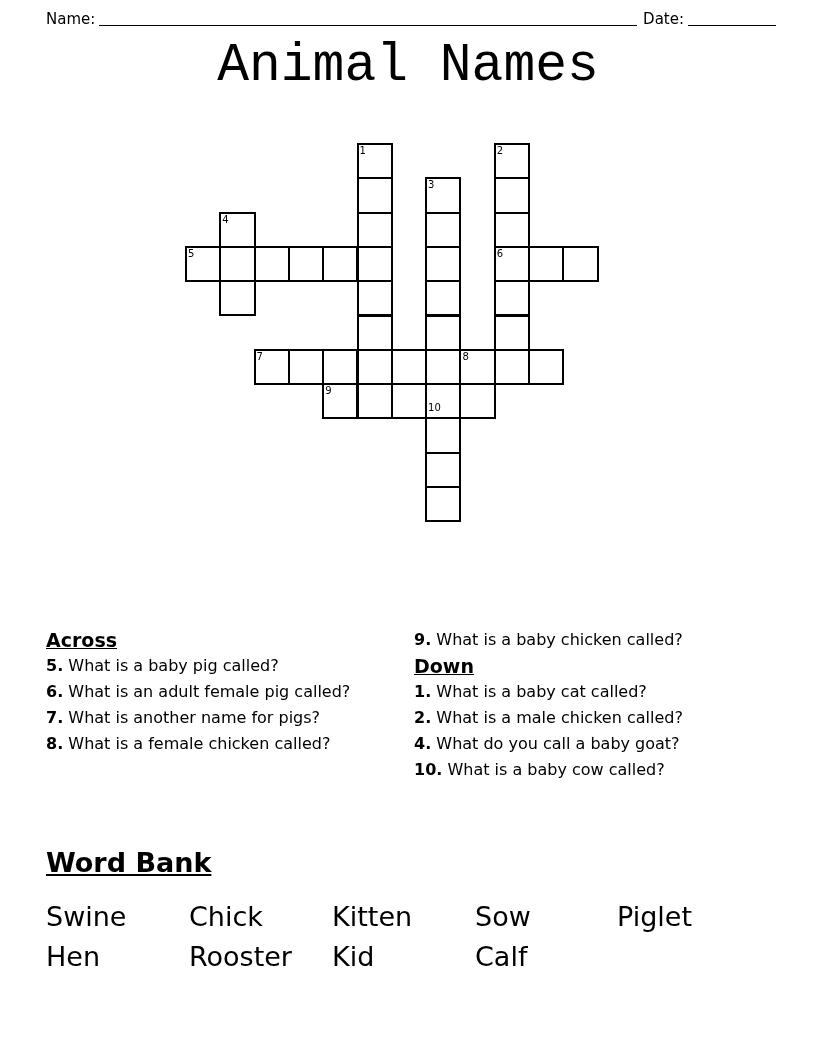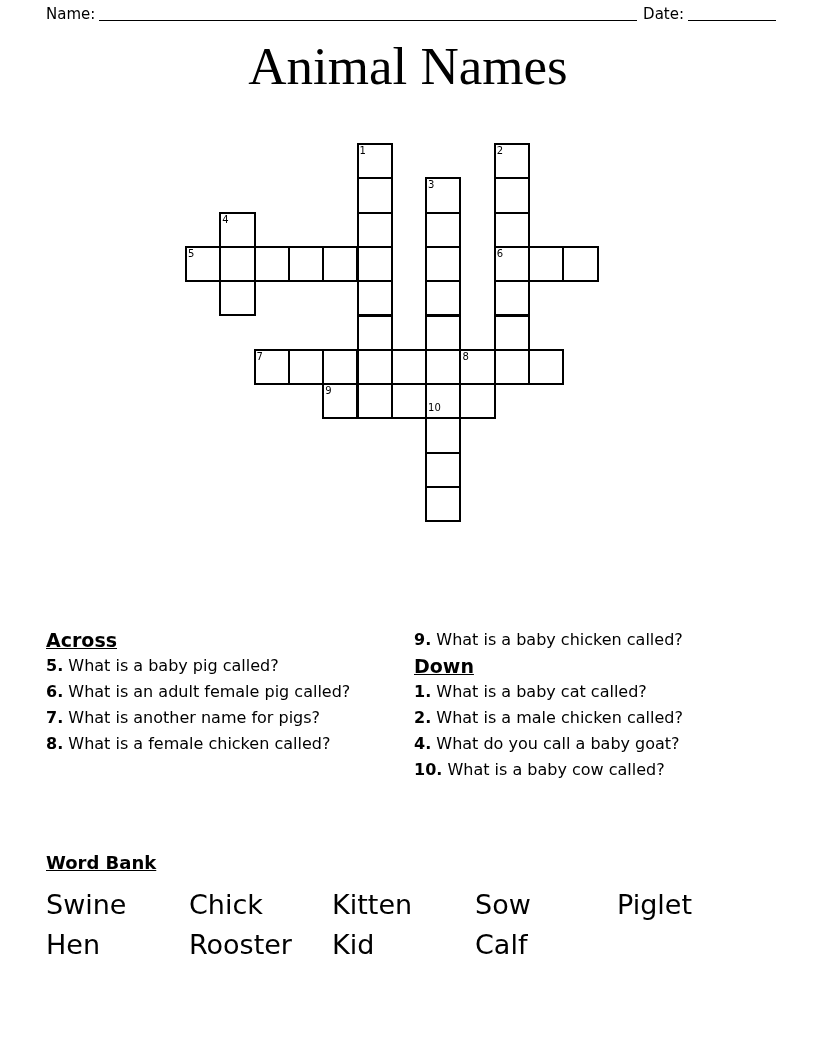--- a/index.html
+++ b/index.html
@@ -17,21 +17,21 @@
     overflow: hidden;
   }
 
   
   .header {
     position: absolute;
     left: 0; top: 0;
     width: 816px;
     height: 28px;
     display: flex;
-    align-items: center;
+    align-items: flex-end;
     padding: 0 40px 0 46px;
     box-sizing: border-box;
   }
   .hdr-label {
     font-size: 15px;
     line-height: 17px;
     white-space: nowrap;
   }
   .hdr-rule {
     border-bottom: 1px solid #000;
@@ -45,21 +45,21 @@
   
   .title {
     position: absolute;
     left: 0; top: 38px;
     width: 816px;
     text-align: center;
     font-size: 53px;
     line-height: 56px;
     font-weight: normal;
     letter-spacing: 0px;
-    font-family: Liberation Serif, serif;
+    font-family: Liberation Mono, monospace;
   }
 
   
   #crossword {
     position: absolute;
     left: 0; top: 0;
     width: 816px;
     height: 560px;
     pointer-events: none;
   }
@@ -109,26 +109,26 @@
   .clue .n { font-weight: bold; }
 
   
   .wordbank {
     position: absolute;
     left: 46px;
     top: 846px;
     width: 724px;
   }
   .wb-title {
-    font-size: 18px;
+    font-size: 27px;
     line-height: 33px;
     font-weight: bold;
     text-decoration: underline;
     display: inline-block;
-    margin-bottom: 7px;
+    margin-bottom: 19px;
     text-align: center;
   }
   .wb-grid {
     display: grid;
     grid-template-columns: 143px 143px 143px 142px 143px;
     row-gap: 2px;
   }
   .wb-word {
     font-size: 27px;
     line-height: 38px;

